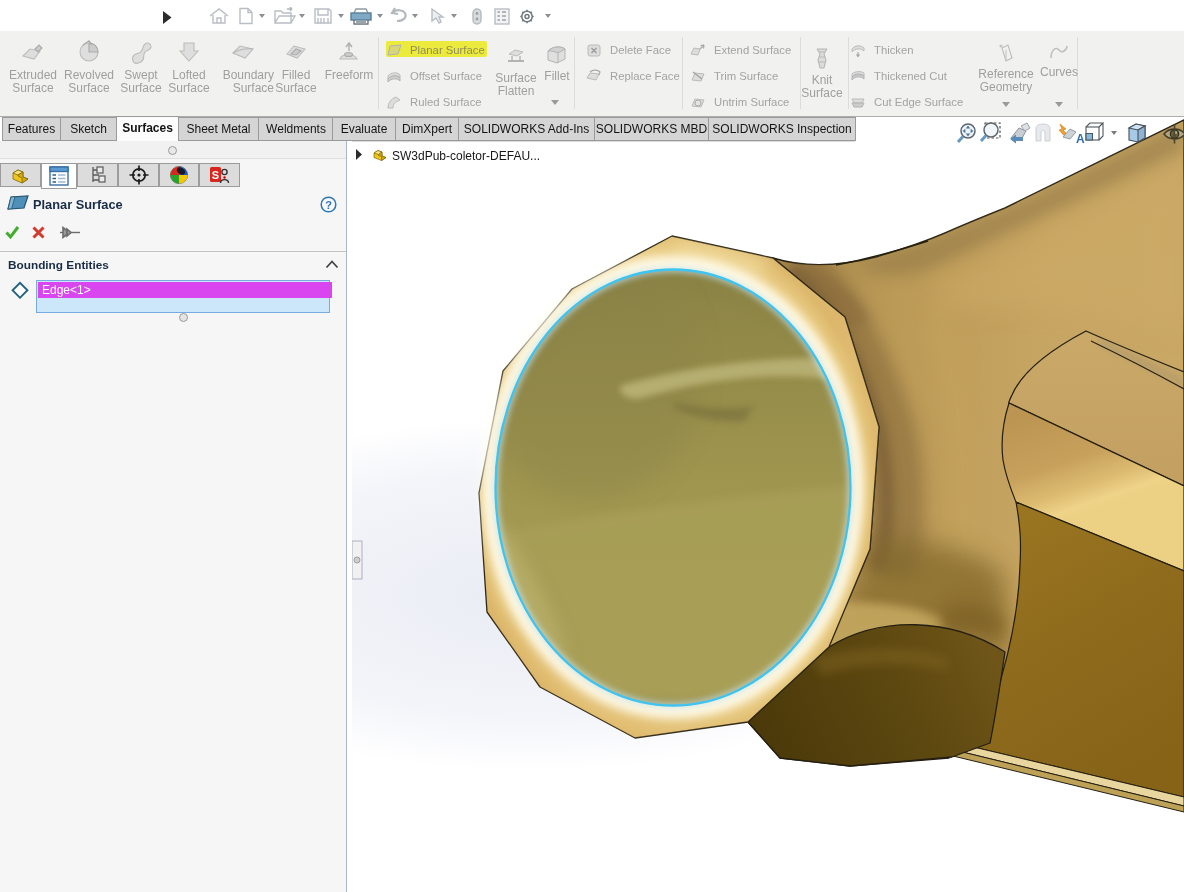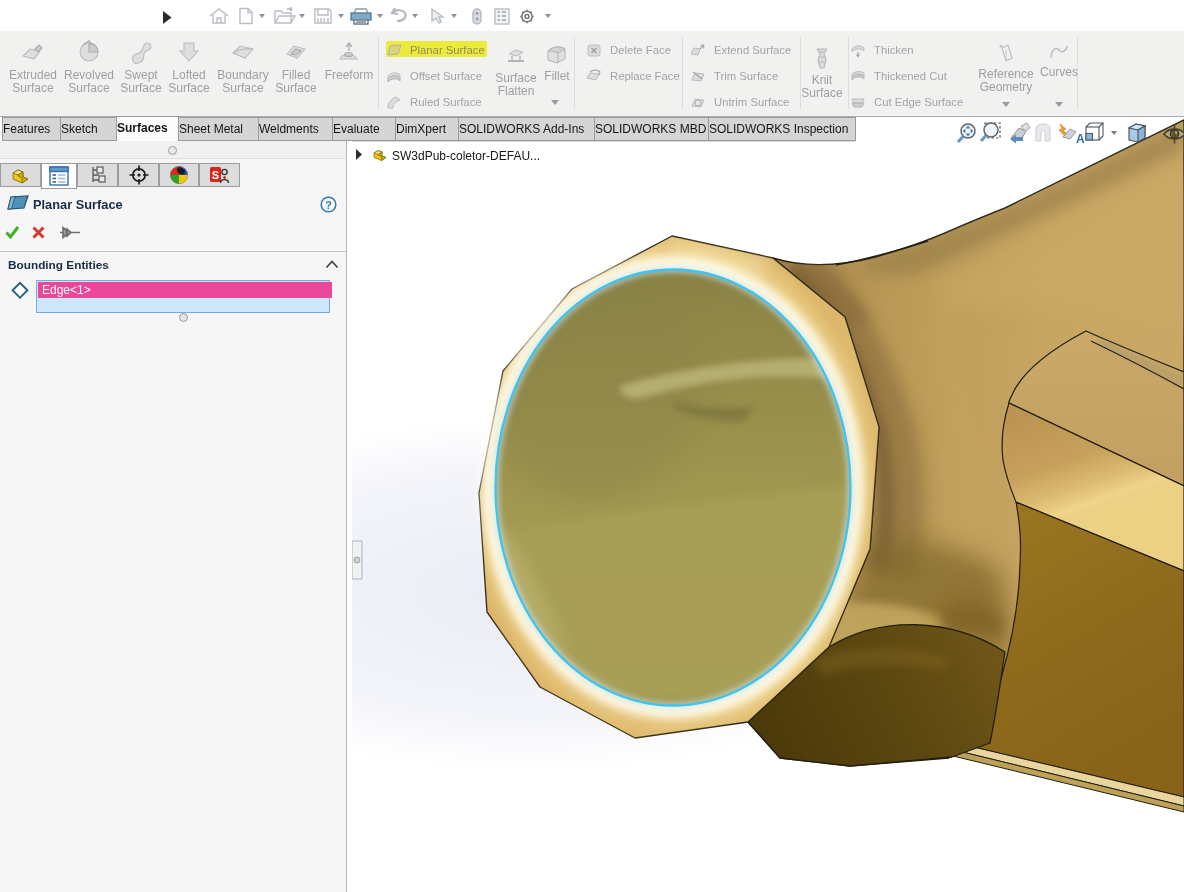--- a/index.html
+++ b/index.html
@@ -19,32 +19,32 @@
   #ribbon{left:0;top:31px;width:1184px;height:85px;background:#f1f1f0;border-bottom:1px solid #adadad;}
   .sep{position:absolute;top:6px;width:1px;height:72px;background:#dcdcdc;}
   .bigbtn{position:absolute;top:8px;text-align:center;color:#9f9f9f;font-size:12px;line-height:13px;}
   .bigbtn svg{display:block;margin:0 auto 2px auto;}
   .rowbtn{position:absolute;height:16px;color:#a3a3a3;font-size:11.3px;line-height:16px;white-space:nowrap;}
   .rowbtn svg{position:absolute;left:0;top:0;}
   .rowbtn span{position:absolute;left:24px;top:0;}
   
   #tabs{left:0;top:116px;width:1184px;height:25px;z-index:10;}
   .tab{position:absolute;top:1px;height:24px;background:#d5d5d5;border:1px solid #9a9a9a;
-    box-sizing:border-box;font-size:12px;color:#141414;text-align:left;line-height:22px;}
+    box-sizing:border-box;font-size:12px;color:#141414;text-align:center;line-height:22px;}
   .tab.active{background:#fcfcfc;font-weight:bold;top:0;height:25px;border-bottom:none;z-index:3;}
   
   #panel{left:0;top:141px;width:346px;height:751px;background:#f6f6f6;border-right:1px solid #a9b6c9;}
   #panel .strip{position:absolute;left:0;top:0;width:346px;height:17px;background:#f1f1f1;border-bottom:1px solid #e0e0e0;}
   .ptab{position:absolute;top:22px;height:24px;background:#dcdcdc;border:1px solid #9c9c9c;box-sizing:border-box;}
   .ptab.active{background:#ffffff;height:26px;z-index:2;}
   #pm-title{position:absolute;left:33px;top:56px;font-size:12.8px;font-weight:bold;color:#182c46;}
   #pm-bound{position:absolute;left:8px;top:117px;font-size:11.8px;font-weight:bold;color:#182c46;}
   #selbox{position:absolute;left:36px;top:139px;width:294px;height:33px;background:#cde7fa;
     border:1px solid #78abdd;box-sizing:border-box;}
-  #selrow{position:absolute;left:1px;top:1px;width:290px;height:16px;background:#ec4899;color:#fff;
+  #selrow{position:absolute;left:1px;top:1px;width:290px;height:16px;background:#d946ef;color:#fff;
     font-size:12px;line-height:16px;padding-left:4px;}
   .hdivider{position:absolute;left:0;top:110px;width:346px;height:1px;background:#c3c3c3;}
 </style>
 </head>
 <body>
 <div id="app">
 
   <div id="titlebar" class="abs"></div>
   <div id="flyarrow" class="abs"><svg width="20" height="22">
         <path d="M 6 6 L 14.5 12.5 L 6 19 Z" fill="#2b2b2b"></path>
@@ -103,21 +103,21 @@
           <circle cx="13" cy="13" r="9" fill="#dedede" stroke="#bcbcbc" stroke-width="1.1"></circle>
           <path d="M13 4 A9 9 0 0 1 22 13 L13 13 Z" fill="#cccccc" stroke="#ababab" stroke-width="1.1"></path>
           <path d="M7 6 L13 2 L16 6" fill="none" stroke="#ababab" stroke-width="1.3"></path>
         </svg>Revolved<br>Surface</div>
     <div class="bigbtn" style="left:110px;width:62px;"><svg width="26" height="28" viewBox="0 0 26 28">
           <path d="M5 22 C3 16 8 15 11 14 C16 12 14 7 17 5 C19 3 23 4 23 8 C23 11 19 11 17 13 C14 16 18 20 13 23 C9 25 6 25 5 22 Z" fill="#dedede" stroke="#bcbcbc" stroke-width="1.1"></path>
         </svg>Swept<br>Surface</div>
     <div class="bigbtn" style="left:158px;width:62px;"><svg width="26" height="28" viewBox="0 0 26 28">
           <path d="M8 4 L18 4 L18 12 L22 12 L13 22 L4 12 L8 12 Z" fill="#dedede" stroke="#bcbcbc" stroke-width="1.1"></path>
         </svg>Lofted<br>Surface</div>
-    <div class="bigbtn" style="left:212px;width:62px;"><svg width="26" height="28" viewBox="0 0 26 28">
+    <div class="bigbtn" style="left:212px;width:62px;text-align:right;"><svg width="26" height="28" viewBox="0 0 26 28">
           <path d="M3 14 L10 7 L23 10 L15 19 Z" fill="#dedede" stroke="#bcbcbc" stroke-width="1.1"></path>
           <path d="M3 14 C8 11 16 9 23 10" fill="none" stroke="#b3b3b3"></path>
         </svg>Boundary<br>Surface</div>
     <div class="bigbtn" style="left:265px;width:62px;"><svg width="26" height="28" viewBox="0 0 26 28">
           <path d="M4 15 L11 7 L22 10 L14 19 Z" fill="#dedede" stroke="#bcbcbc" stroke-width="1.1"></path>
           <path d="M8 15 L13 10 L18 12 L13 16 Z" fill="#cccccc" stroke="#ababab" stroke-width="1.1"></path>
         </svg>Filled<br>Surface</div>
     <div class="bigbtn" style="left:318px;width:62px;"><svg width="26" height="28" viewBox="0 0 26 28">
           <path d="M4 20 C6 14 18 14 21 20 L4 20 Z" fill="#dedede" stroke="#bcbcbc" stroke-width="1.1"></path>
           <path d="M13 12 L13 5 M10 8 L13 4 L16 8" fill="none" stroke="#b0b0b0" stroke-width="1.4"></path>

